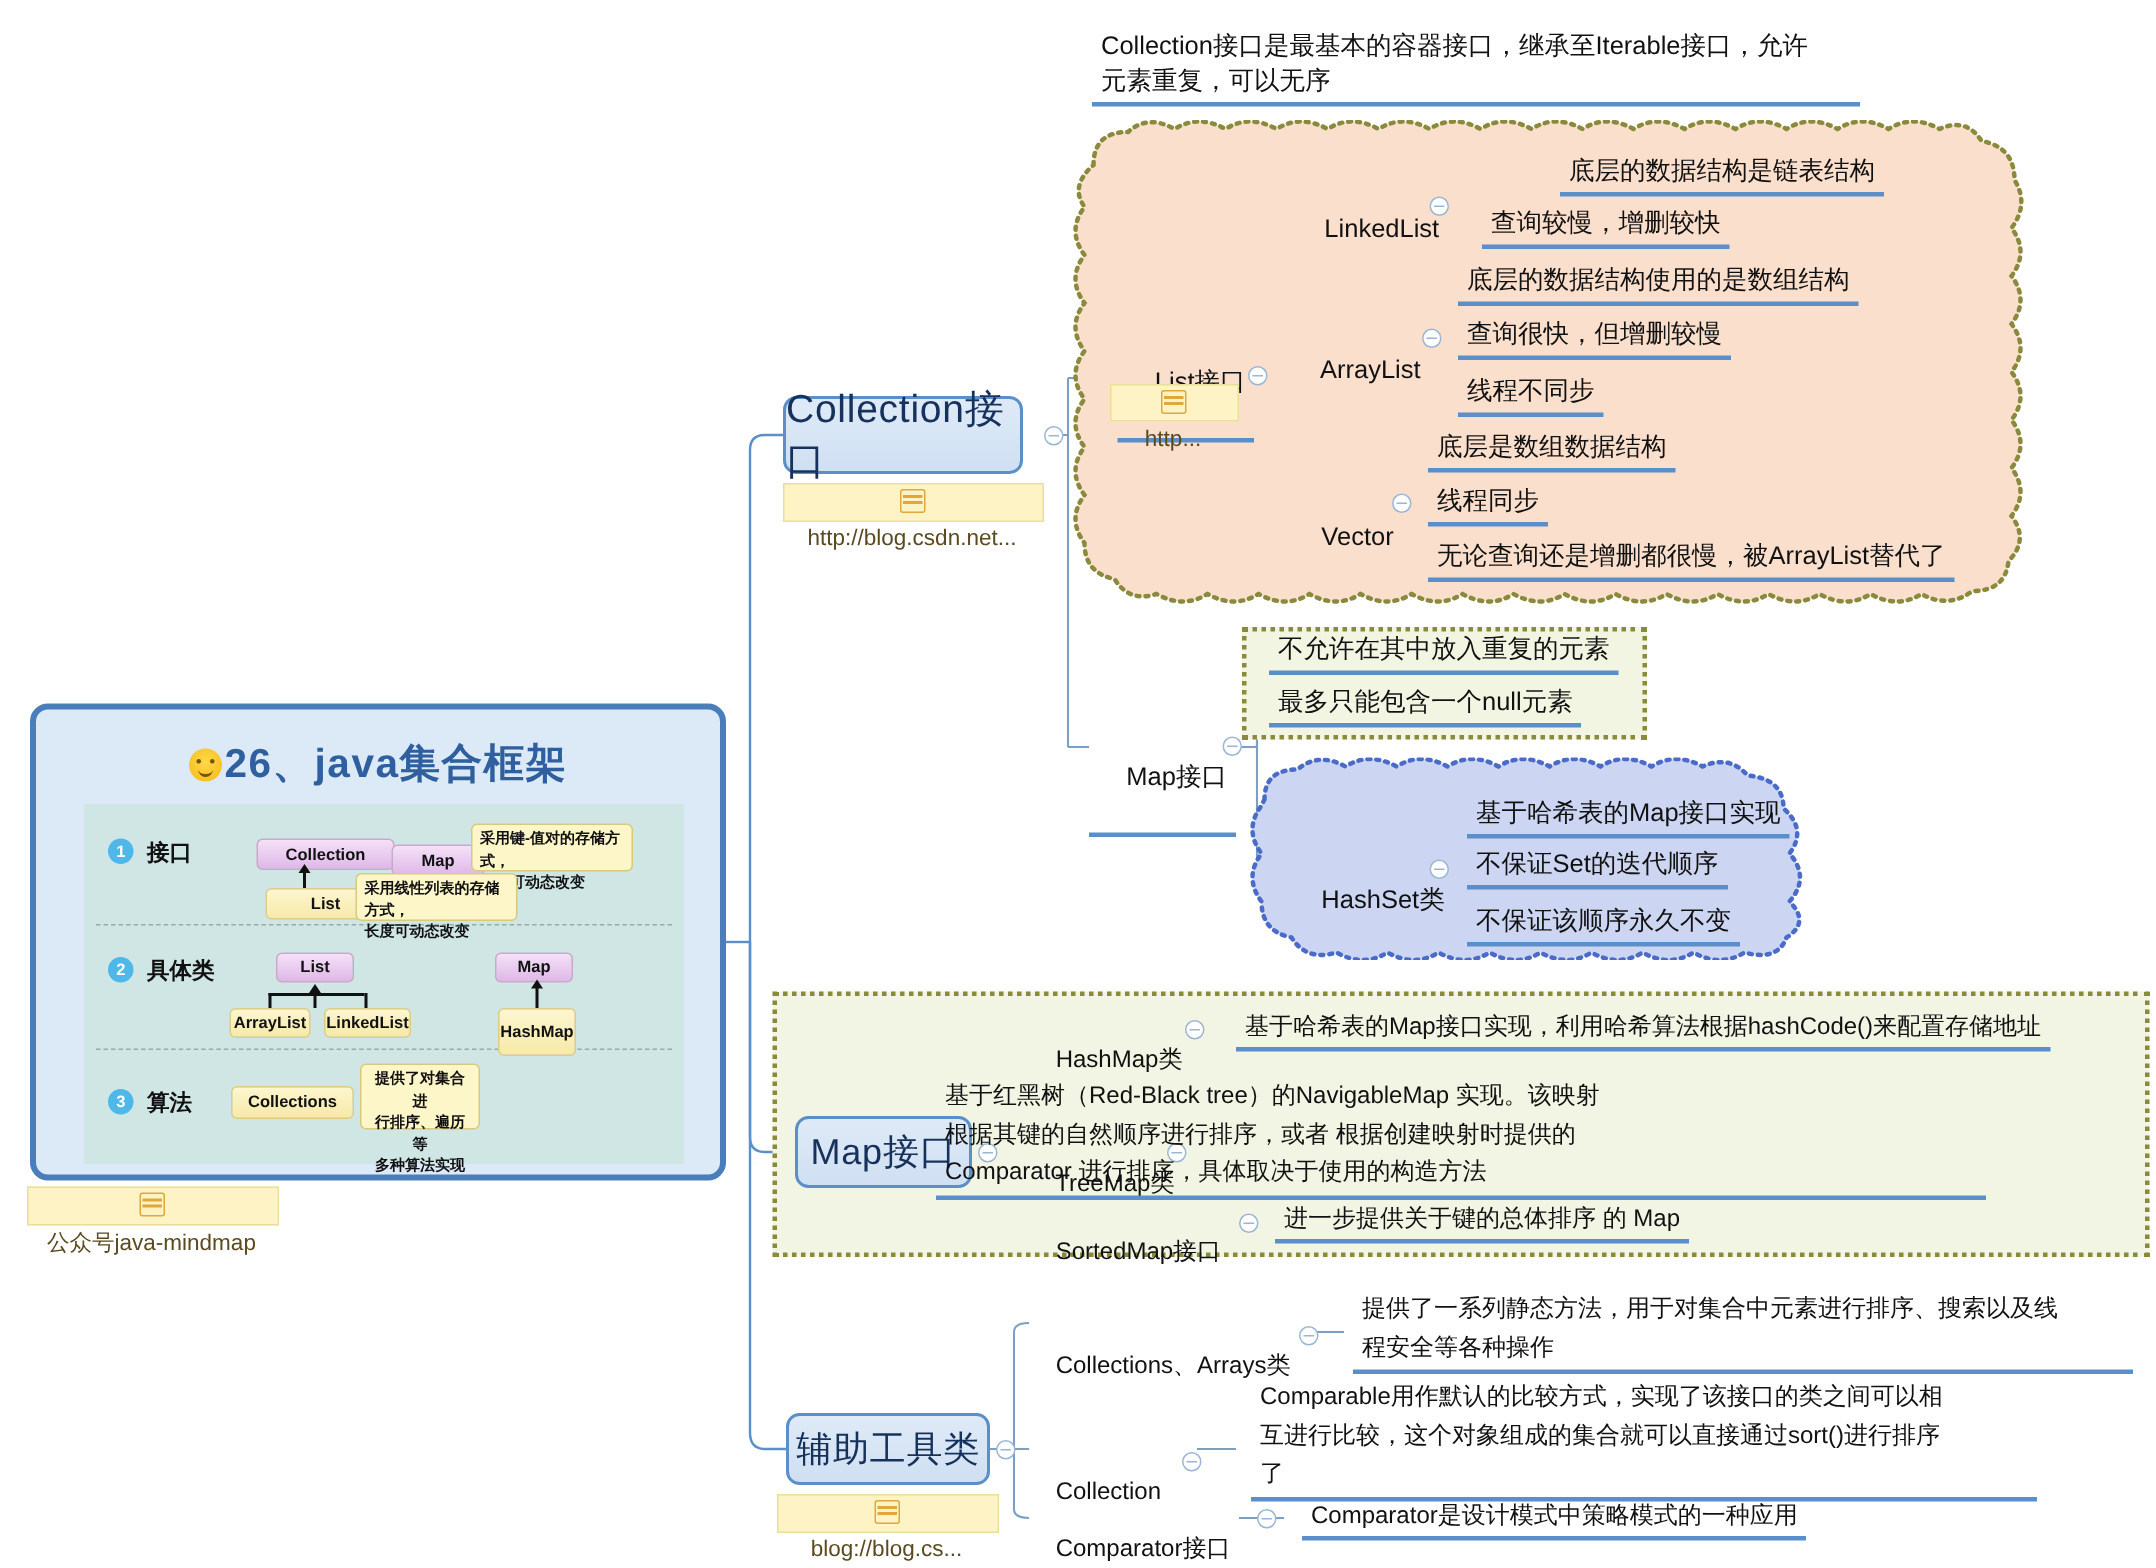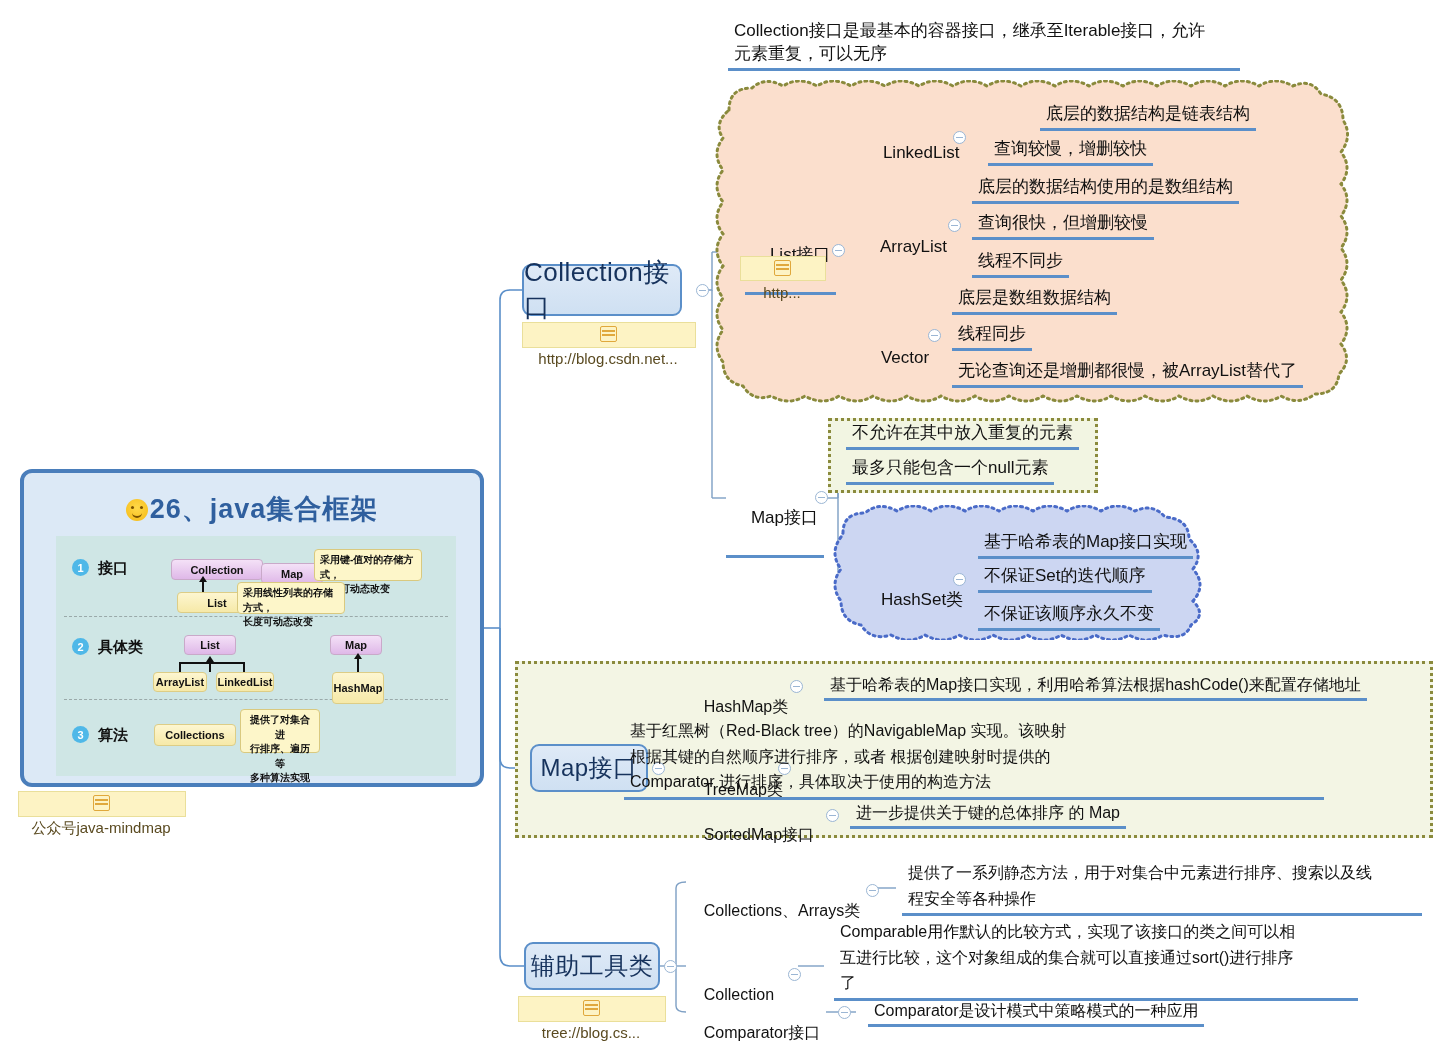--- a/index.html
+++ b/index.html
@@ -352,21 +352,21 @@
   </div>
   <div class="circ" style="left:826px;top:809px;"></div>
   <div class="tnode" style="left:850px;top:802px;font-size:16px;">进一步提供关于键的总体排序 的 Map</div>
 
   <div class="topicbox" style="left:524px;top:942px;width:136px;height:48px;font-size:24px;">
     <span>辅助工具类</span>
   </div>
   <div class="circ" style="left:664px;top:960px;"></div>
   <div class="note" style="left:518px;top:996px;width:148px;height:26px;">
     <span class="nicon"></span>
-    <span>tree://blog.cs...</span>
+    <span>blog://blog.cs...</span>
   </div>
 
   <div class="tnode nb" style="left:680px;top:878px;font-size:16px;">
     <span>Collections、Arrays类</span>
   </div>
   <div class="circ" style="left:866px;top:884px;"></div>
   <div class="tnode" style="left:902px;top:860px;font-size:16px;white-space:pre-line;width:520px;line-height:1.6;">提供了一系列静态方法，用于对集合中元素进行排序、搜索以及线
 程安全等各种操作</div>
 
   <div class="tnode nb" style="left:680px;top:962px;font-size:16px;">

